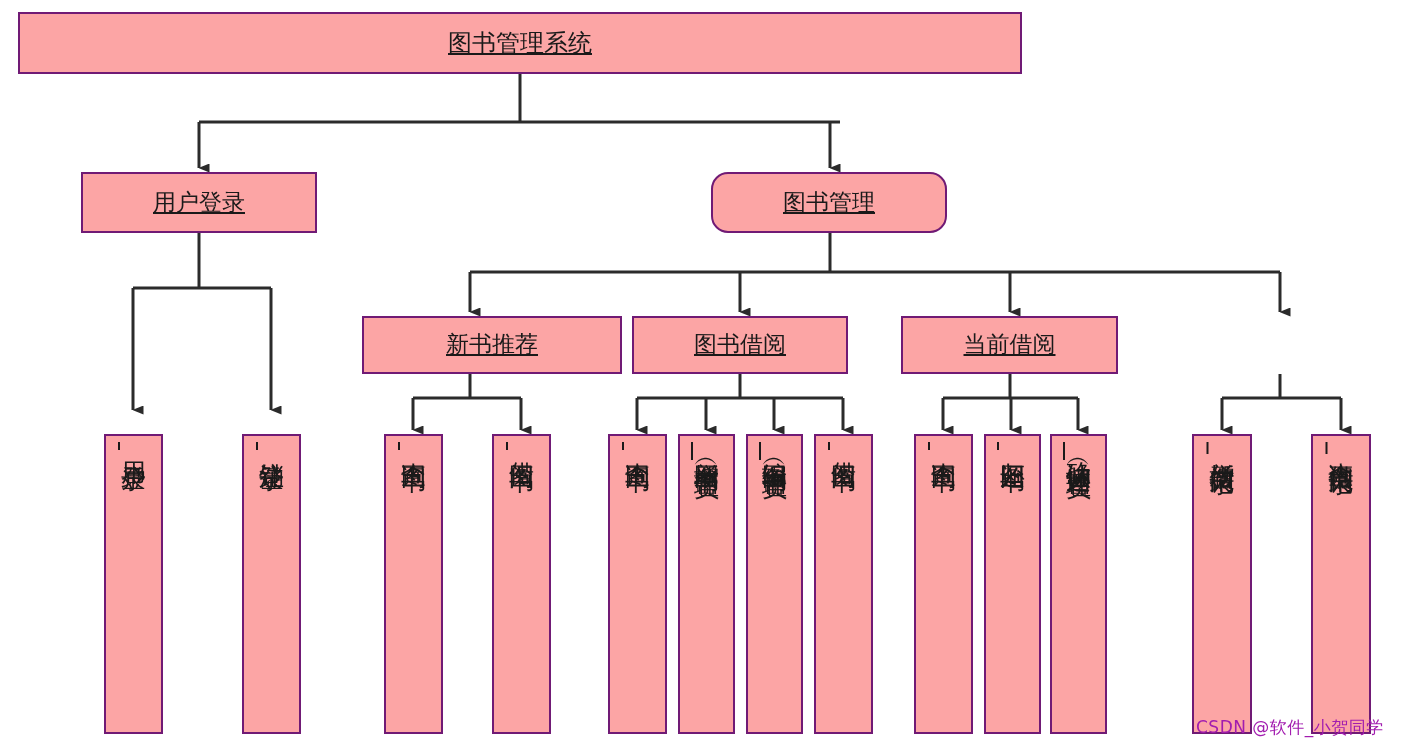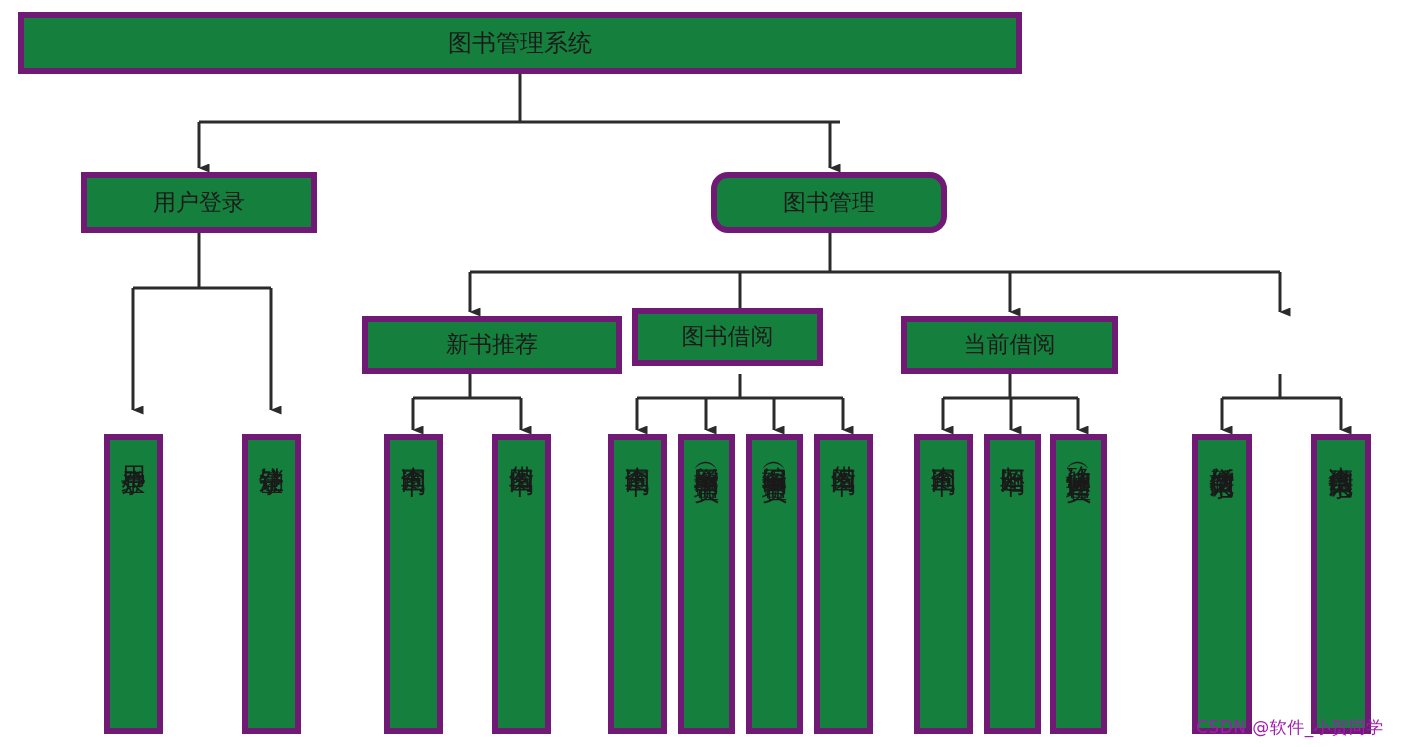--- a/index.html
+++ b/index.html
@@ -22,26 +22,27 @@
     position: absolute;
     left: 0;
     top: 0;
     width: 1405px;
     height: 747px;
     pointer-events: none;
   }
   .node {
     position: absolute;
     box-sizing: border-box;
-    background: #15803d;
-    border: 6px solid #701a75;
+    background: #fca5a5;
+    border: 2px solid #701a75;
     display: flex;
     align-items: center;
     justify-content: center;
     color: #1a1a1a;
+    text-decoration: underline;
   }
   .node .label {
     display: block;
     text-align: center;
     line-height: 1.18;
     white-space: nowrap;
   }
   
   .node.h .label {
     font-size: 23px;
@@ -136,21 +137,21 @@
   <div class="node h" style="left:81px; top:172px; width:236px; height:61px;">
     <span class="label">用户登录</span>
   </div>
   <div class="node h" style="left:711px; top:172px; width:236px; height:61px;border-radius:17px;">
     <span class="label">图书管理</span>
   </div>
 
   <div class="node h" style="left:362px; top:316px; width:260px; height:58px;">
     <span class="label">新书推荐</span>
   </div>
-  <div class="node h" style="left:632px; top:308px; width:191px; height:58px;">
+  <div class="node h" style="left:632px; top:316px; width:216px; height:58px;">
     <span class="label">图书借阅</span>
   </div>
   <div class="node h" style="left:901px; top:316px; width:217px; height:58px;">
     <span class="label">当前借阅</span>
   </div>
 
   <div class="node v" style="left:104px; top:434px; width:59px; height:300px;">
     <span class="label">用户登录</span>
   </div>
   <div class="node v" style="left:242px; top:434px; width:59px; height:300px;">

